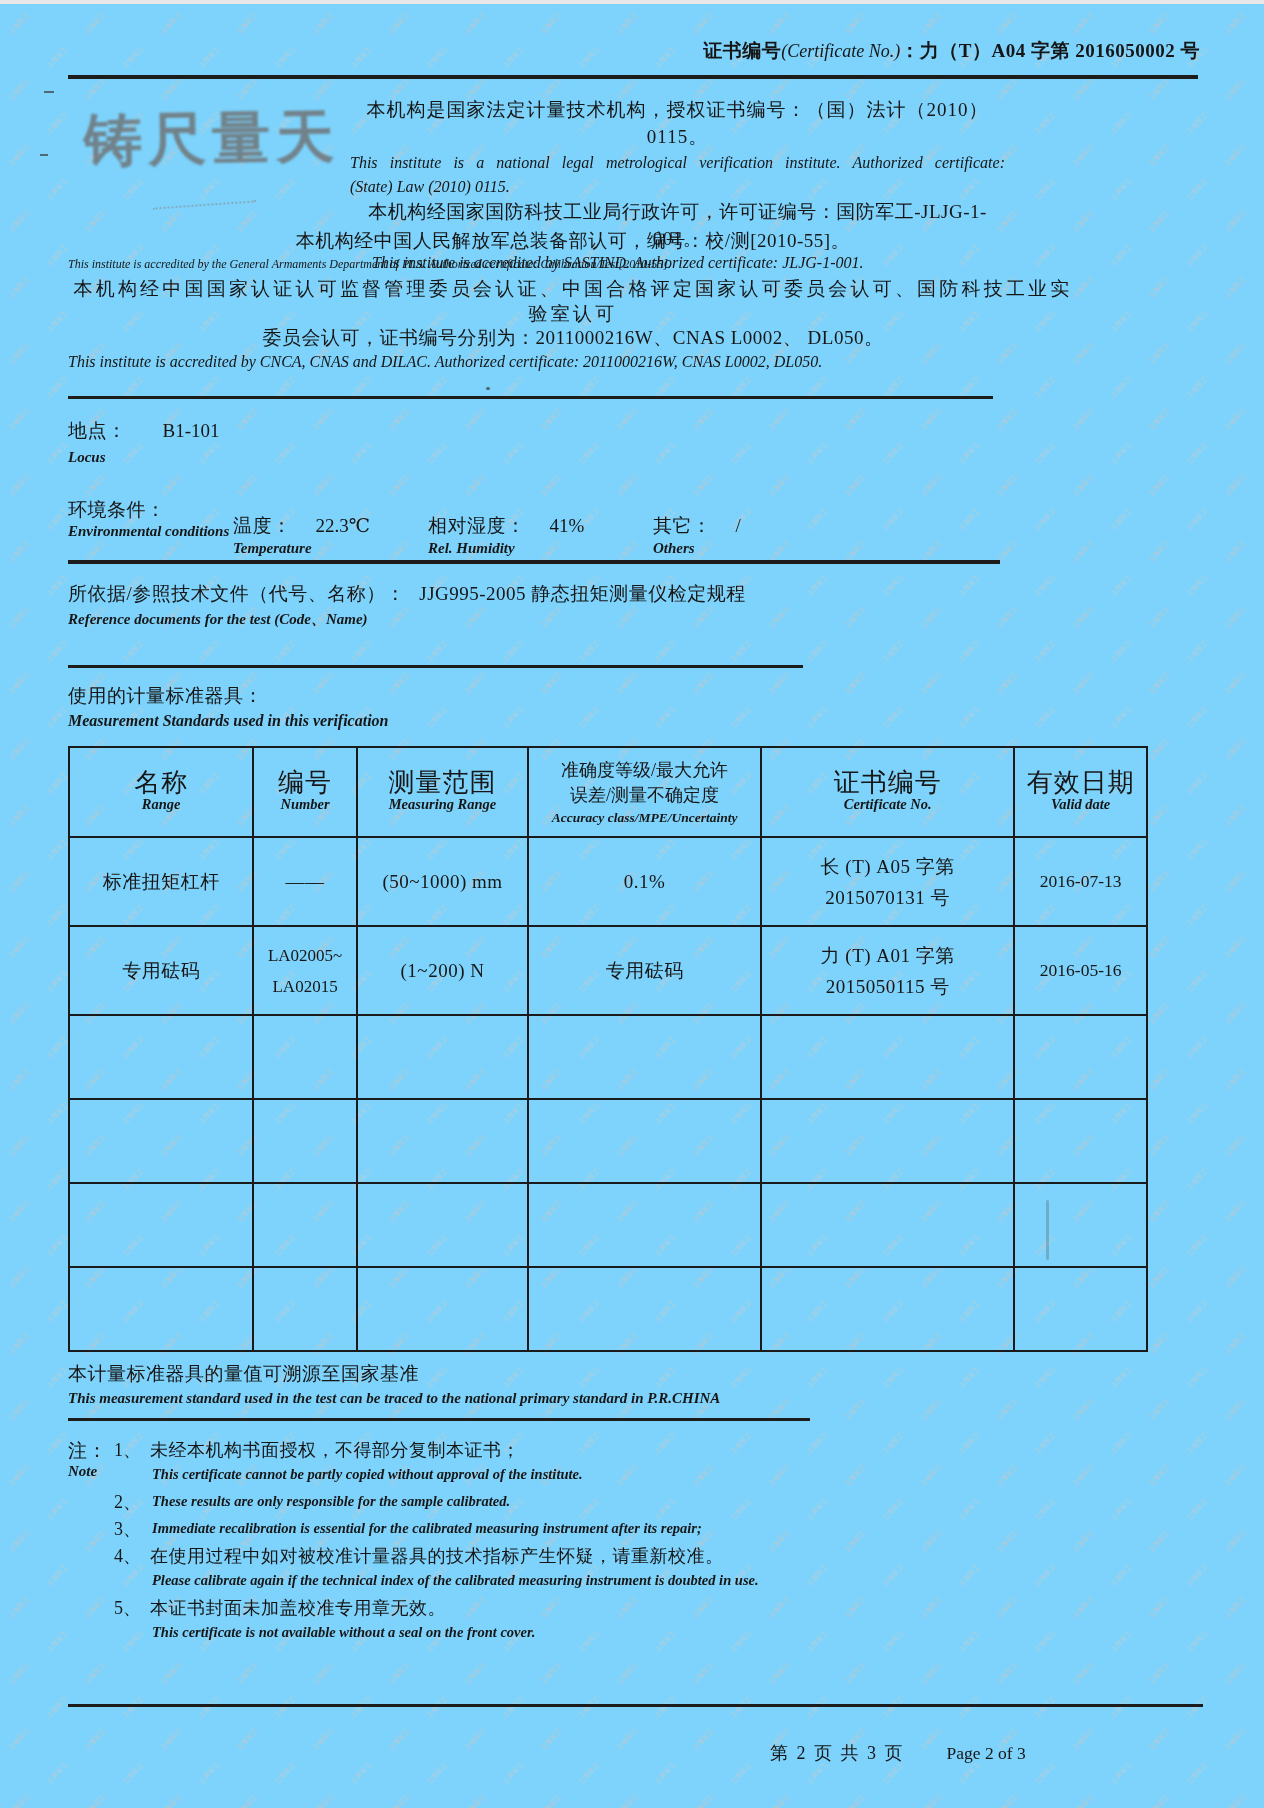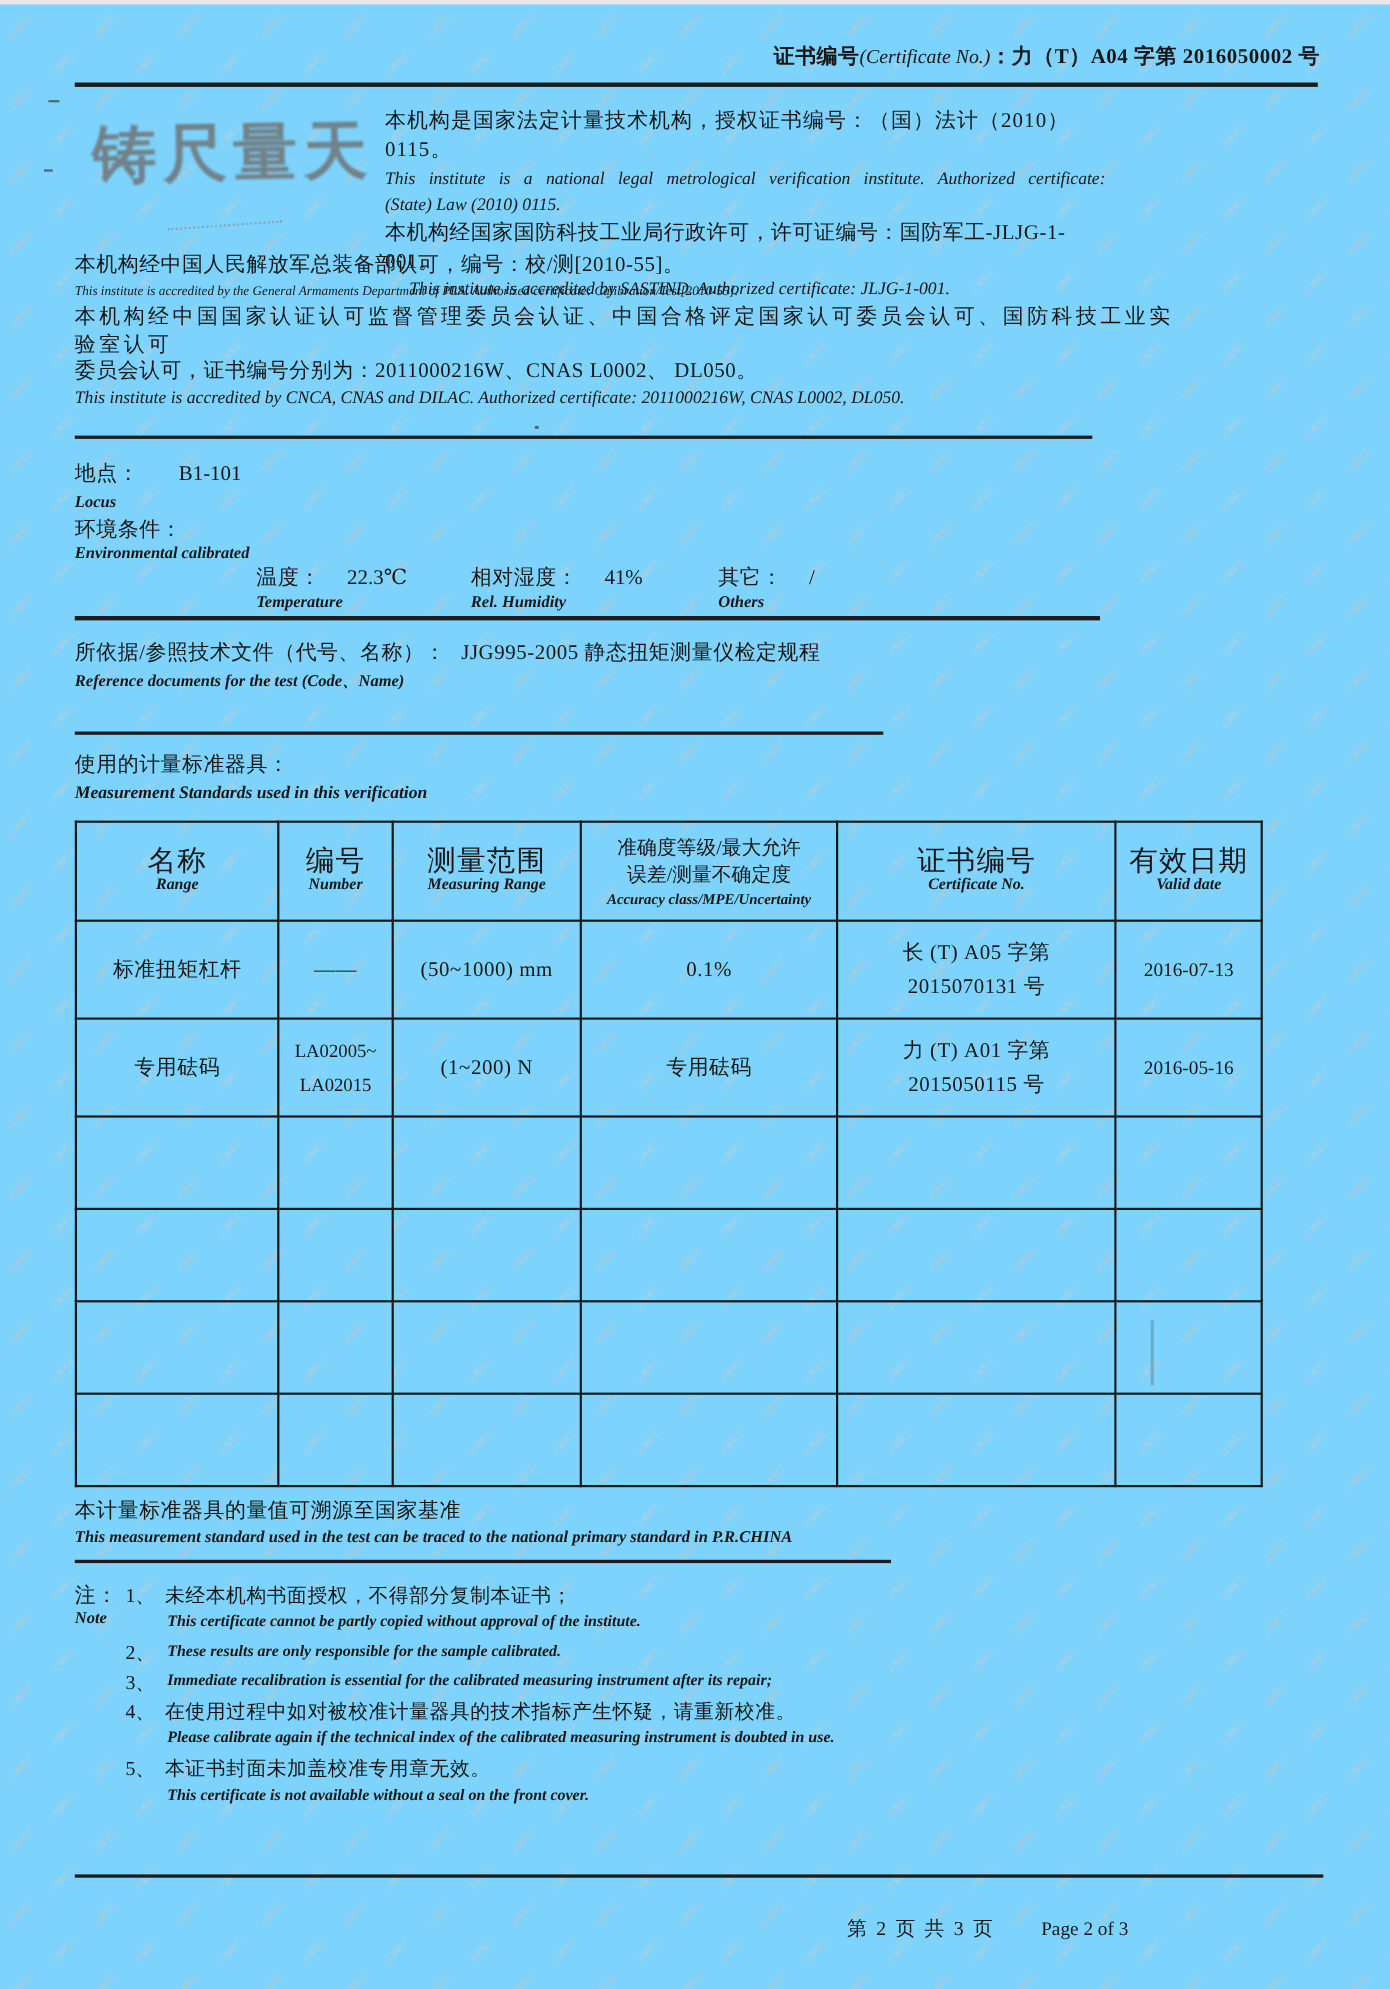--- a/index.html
+++ b/index.html
@@ -5,21 +5,21 @@
   html,body{margin:0;padding:0;background:#e8e8e8;}
   .page{
     position:relative;width:1264px;height:1808px;margin:4px auto;
     background:#7dd3fc;overflow:hidden;color:#161616;
     font-family:"Liberation Serif","DejaVu Serif",serif;
   }
   .abs{position:absolute;}
   .wm-svg{position:absolute;left:0;top:0;z-index:0;}
   .content{position:absolute;left:0;top:0;width:100%;height:100%;z-index:1;}
 
-  .cn{letter-spacing:0.5px;}
+  .cn{letter-spacing:0.5px;text-align:center;}
   .cn19{font-size:19px;letter-spacing:0.5px;}
   .en{font-style:italic;font-size:16px;}
   .enb{font-style:italic;font-weight:bold;font-size:15px;}
   .just{text-align:justify;text-align-last:justify;}
   .pre{white-space:pre-line;}
 
   .rule{background:#1c1c1c;position:absolute;}
 
   
   .cert-no{top:34px;right:64px;font-size:19px;white-space:nowrap;}
@@ -52,21 +52,21 @@
   .rule-3{left:68px;top:556px;width:932px;height:4px;}
   .rule-4{left:68px;top:661px;width:735px;height:3px;}
   .rule-5{left:68px;top:1414px;width:742px;height:3px;}
   .rule-6{left:68px;top:1700px;width:1135px;height:3px;}
 
   
   .loc{left:68px;top:412px;}
   .loc .val{margin-left:36px;font-size:19px;}
   .loc .enb{line-height:22px;}
   .loc-line{font-size:19px;line-height:30px;}
-  .envhead{left:68px;top:464px;}
+  .envhead{left:68px;top:492px;}
   .envhead .cn19{line-height:27px;}
   .env-item{top:508px;}
   .env-t{left:233px;} .env-h{left:428px;} .env-o{left:653px;}
   .env-line{font-size:19px;line-height:28px;}
   .env-line .val{margin-left:24px;}
 
   
   .ref{left:68px;top:576px;}
   .ref-line{font-size:19px;line-height:27px;}
   .ref-line .val{margin-left:14px;}
@@ -165,21 +165,21 @@
 
     <div class="abs loc">
       <div class="loc-line">
         <span class="cn">地点：</span><span class="val">B1-101</span>
       </div>
       <div class="enb">Locus</div>
     </div>
 
     <div class="abs envhead">
       <div class="cn19">环境条件：</div>
-      <div class="enb">Environmental calibrated</div>
+      <div class="enb">Environmental conditions</div>
     </div>
     <div class="abs env-item env-t">
       <div class="env-line"><span class="cn">温度：</span><span class="val">22.3℃</span></div>
       <div class="enb">Temperature</div>
     </div>
     <div class="abs env-item env-h">
       <div class="env-line"><span class="cn">相对湿度：</span><span class="val">41%</span></div>
       <div class="enb">Rel. Humidity</div>
     </div>
     <div class="abs env-item env-o">

